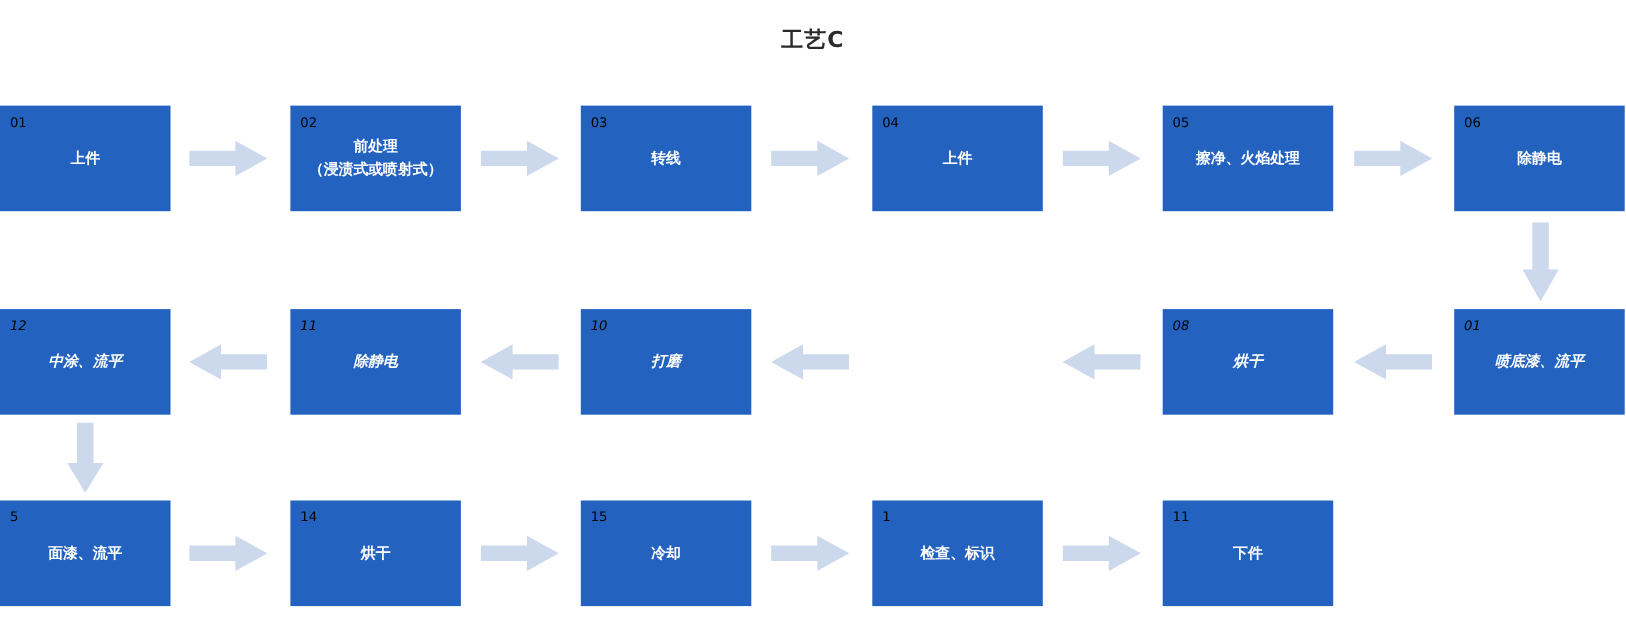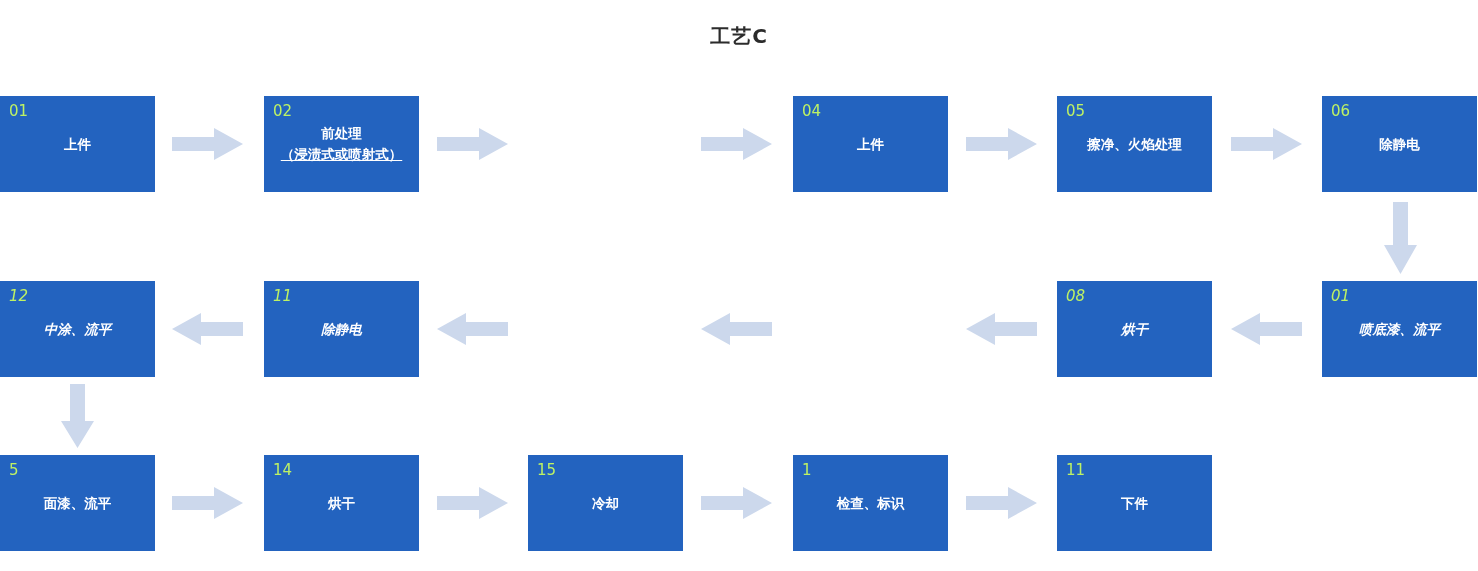--- a/index.html
+++ b/index.html
@@ -41,22 +41,22 @@
     position: absolute;
     width: 155px;
     height: 96px;
     background: #2363BF;
     box-sizing: border-box;
   }
   .node-num {
     position: absolute;
     left: 9px;
     top: 6px;
-    font-size: 15px;
-    color: #bef264;
+    font-size: 12px;
+    color: #000000;
     line-height: 18px;
     font-weight: normal;
   }
   .node-label {
     position: absolute;
     left: 0;
     top: 0;
     width: 155px;
     height: 96px;
     display: flex;
@@ -64,21 +64,21 @@
     align-items: center;
     justify-content: center;
     color: #ffffff;
     font-size: 13.5px;
     font-weight: bold;
     line-height: 21px;
     text-align: center;
     padding: 0 4px;
     box-sizing: border-box;
   }
-  .node-label .l2 { display: block; text-decoration: underline; }
+  .node-label .l2 { display: block; }
 
   
   .arrow {
     position: absolute;
   }
   .arrow svg { display: block; }
 
   
   .row1 { top: 96px; }
   .row2 { top: 281px; font-style: italic; }
@@ -111,20 +111,26 @@
         <span class="l2">（浸渍式或喷射式）</span>
     </span>
   </div>
 
   <div class="arrow" style="left:437px; top:128px">
     <svg width="71" height="32" viewBox="0 0 71 32">
         <polygon points="0,9 42,9 42,0 71,16 42,32 42,23 0,23" fill="#CCD8EC"></polygon>
       </svg>
   </div>
 
+  <div class="node row1" style="left:528px">
+    <span class="node-num">03</span>
+    <span class="node-label">
+      <span>转线</span>
+    </span>
+  </div>
 
   <div class="arrow" style="left:701px; top:128px">
     <svg width="71" height="32" viewBox="0 0 71 32">
         <polygon points="0,9 42,9 42,0 71,16 42,32 42,23 0,23" fill="#CCD8EC"></polygon>
       </svg>
   </div>
 
   <div class="node row1" style="left:793px">
     <span class="node-num">04</span>
     <span class="node-label">
@@ -190,20 +196,26 @@
       </svg>
   </div>
 
 
   <div class="arrow" style="left:701px; top:313px">
     <svg width="71" height="32" viewBox="0 0 71 32">
         <polygon points="71,9 29,9 29,0 0,16 29,32 29,23 71,23" fill="#CCD8EC"></polygon>
       </svg>
   </div>
 
+  <div class="node row2" style="left:528px">
+    <span class="node-num">10</span>
+    <span class="node-label">
+      <span>打磨</span>
+    </span>
+  </div>
 
   <div class="arrow" style="left:437px; top:313px">
     <svg width="71" height="32" viewBox="0 0 71 32">
         <polygon points="71,9 29,9 29,0 0,16 29,32 29,23 71,23" fill="#CCD8EC"></polygon>
       </svg>
   </div>
 
   <div class="node row2" style="left:264px">
     <span class="node-num">11</span>
     <span class="node-label">

